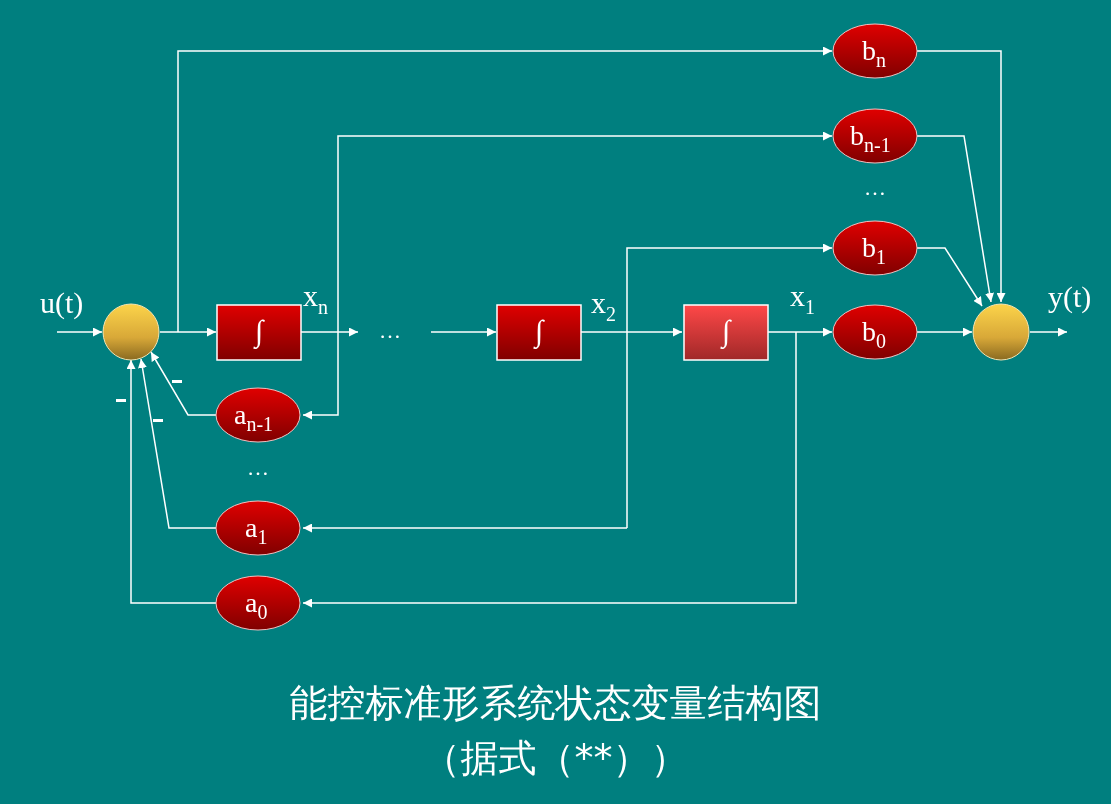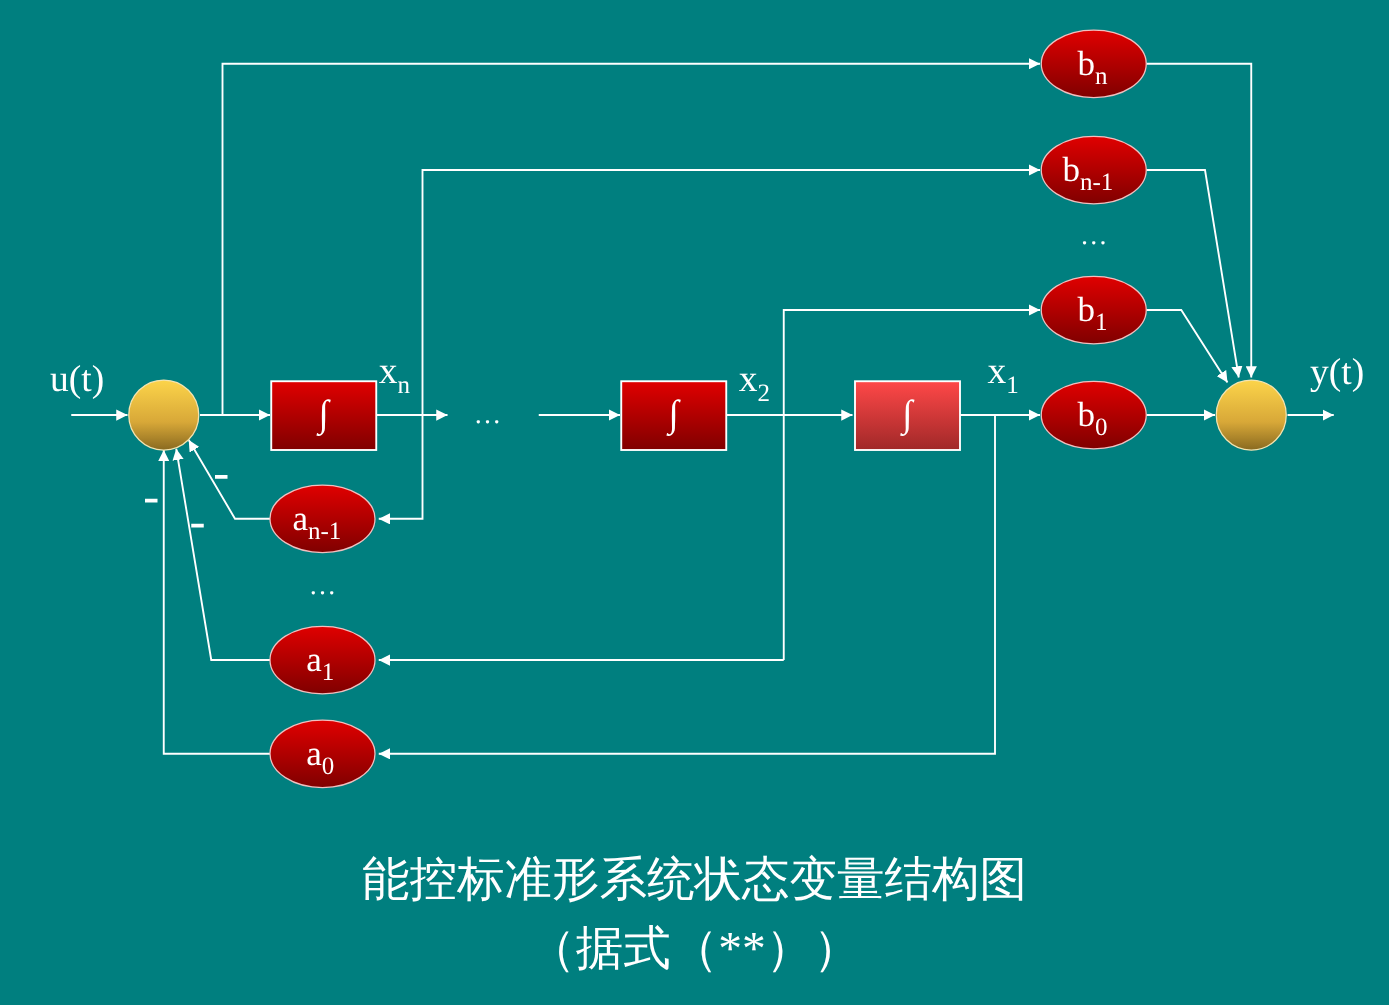--- a/index.html
+++ b/index.html
@@ -122,13 +122,13 @@
   <text class="lbl" x="591" y="313" font-size="30"><tspan>x</tspan><tspan dy="8" font-size="20">2</tspan></text>
   <text class="lbl" x="790" y="306" font-size="30"><tspan>x</tspan><tspan dy="8" font-size="20">1</tspan></text>
   <text class="lbl" x="390" y="338" font-size="22" text-anchor="middle">…</text>
 
   <rect x="172" y="380" width="10" height="3" fill="#ffffff"></rect>
   <rect x="116" y="399" width="10" height="3" fill="#ffffff"></rect>
   <rect x="153" y="419" width="10" height="3" fill="#ffffff"></rect>
 </svg>
 
 <div class="caption" style="top:678px;">能控标准形系统状态变量结构图</div>
-<div class="caption" style="top:733px;font-family:Liberation Serif, serif;">（据式（**））</div>
+<div class="caption" style="top:733px;">（据式（**））</div>
 
 </body></html>

